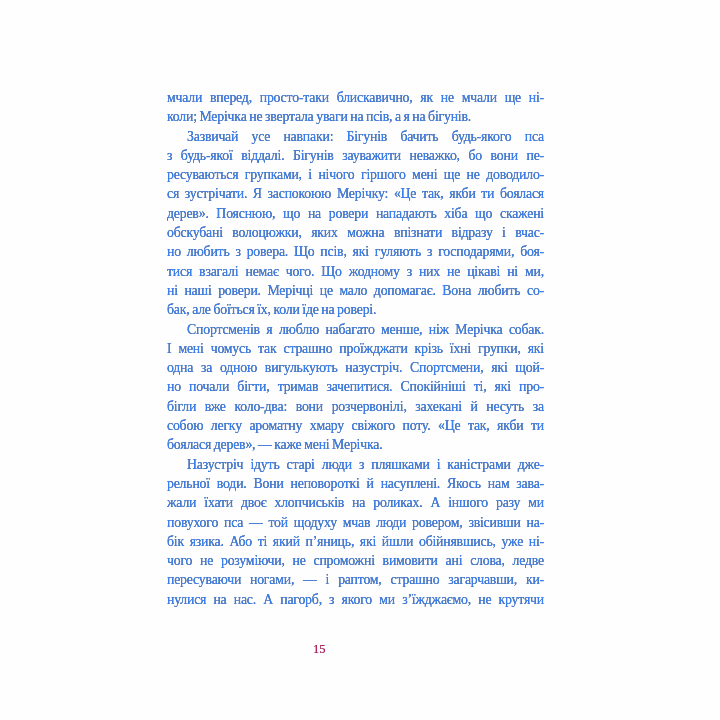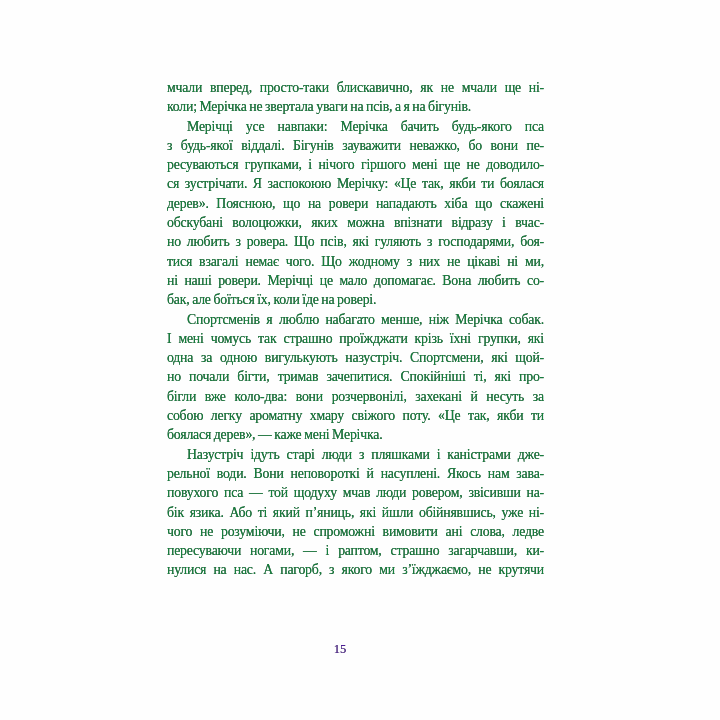--- a/index.html
+++ b/index.html
@@ -11,23 +11,23 @@
     position: relative;
     width: 720px;
     height: 720px;
     background: #fefefe;
     overflow: hidden;
     font-family: "Liberation Serif", "DejaVu Serif", serif;
   }
   .text-block {
     position: absolute;
     left: 167px;
-    top: 78px;
+    top: 88px;
     width: 377px;
-    color: #15803d;
+    color: #3b82f6;
     font-size: 13.8px;
     letter-spacing: -0.2px;
     word-spacing: -0.6px;
     text-shadow: 0 0 0.5px rgba(40,40,40,0.85);
   }
   .line {
     height: 19.3px;
     line-height: 19.3px;
     text-align: justify;
     text-align-last: justify;
@@ -40,52 +40,52 @@
   .line.para-end {
     text-align-last: left;
   }
   .page-number {
     position: absolute;
     top: 640px;
     left: 313px;
     width: 54px;
     height: 18px;
     line-height: 18px;
-    text-align: center;
     font-size: 12.5px;
-    color: #4c1d95;
+    color: #be185d;
     text-shadow: 0 0 0.4px rgba(60,60,60,0.8);
   }
 </style>
 </head>
 <body>
 
 <div class="book-page">
   <div class="text-block">
       <div class="line">мчали вперед, просто-таки блискавично, як не мчали ще ні-</div>
       <div class="line para-end">коли; Мерічка не звертала уваги на псів, а я на бігунів.</div>
-      <div class="line indent">Мерічці усе навпаки: Мерічка бачить будь-якого пса</div>
+      <div class="line indent">Зазвичай усе навпаки: Бігунів бачить будь-якого пса</div>
       <div class="line">з будь-якої віддалі. Бігунів зауважити неважко, бо вони пе-</div>
       <div class="line">ресуваються групками, і нічого гіршого мені ще не доводило-</div>
       <div class="line">ся зустрічати. Я заспокоюю Мерічку: «Це так, якби ти боялася</div>
       <div class="line">дерев». Пояснюю, що на ровери нападають хіба що скажені</div>
       <div class="line">обскубані волоцюжки, яких можна впізнати відразу і вчас-</div>
       <div class="line">но любить з ровера. Що псів, які гуляють з господарями, боя-</div>
       <div class="line">тися взагалі немає чого. Що жодному з них не цікаві ні ми,</div>
       <div class="line">ні наші ровери. Мерічці це мало допомагає. Вона любить со-</div>
       <div class="line para-end">бак, але боїться їх, коли їде на ровері.</div>
       <div class="line indent">Спортсменів я люблю набагато менше, ніж Мерічка собак.</div>
       <div class="line">І мені чомусь так страшно проїжджати крізь їхні групки, які</div>
       <div class="line">одна за одною вигулькують назустріч. Спортсмени, які щой-</div>
       <div class="line">но почали бігти, тримав зачепитися. Спокійніші ті, які про-</div>
       <div class="line">бігли вже коло-два: вони розчервонілі, захекані й несуть за</div>
       <div class="line">собою легку ароматну хмару свіжого поту. «Це так, якби ти</div>
       <div class="line para-end">боялася дерев», — каже мені Мерічка.</div>
       <div class="line indent">Назустріч ідуть старі люди з пляшками і каністрами дже-</div>
       <div class="line">рельної води. Вони неповороткі й насуплені. Якось нам зава-</div>
+      <div class="line">жали їхати двоє хлопчиськів на роликах. А іншого разу ми</div>
       <div class="line">повухого пса — той щодуху мчав люди ровером, звісивши на-</div>
       <div class="line">бік язика. Або ті який п’яниць, які йшли обійнявшись, уже ні-</div>
       <div class="line">чого не розуміючи, не спроможні вимовити ані слова, ледве</div>
       <div class="line">пересуваючи ногами, — і раптом, страшно загарчавши, ки-</div>
       <div class="line">нулися на нас. А пагорб, з якого ми з’їжджаємо, не крутячи</div>
     </div>
   <div class="page-number">15</div>
 </div>
 
 </body></html>

